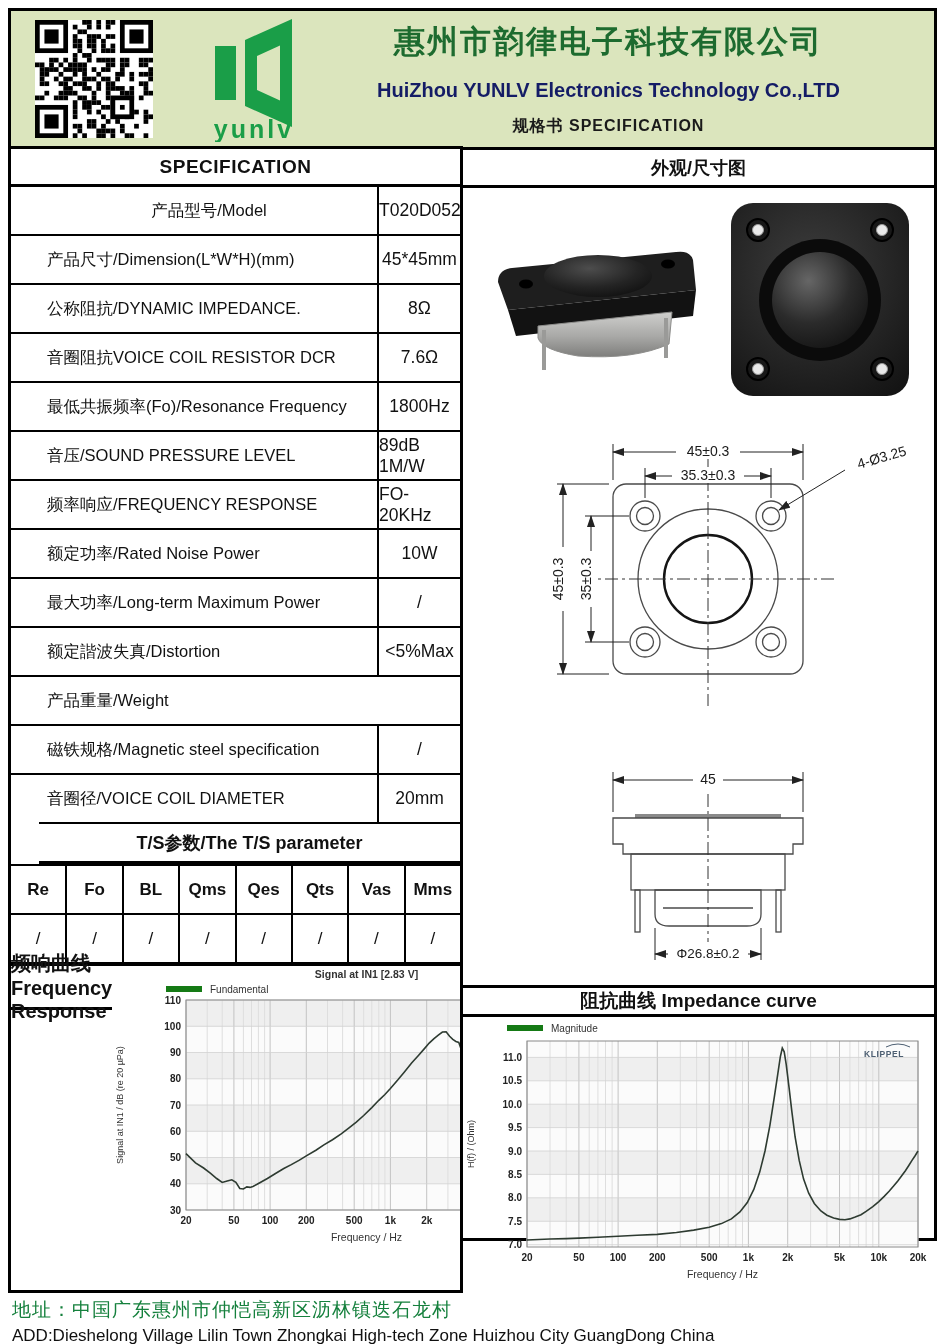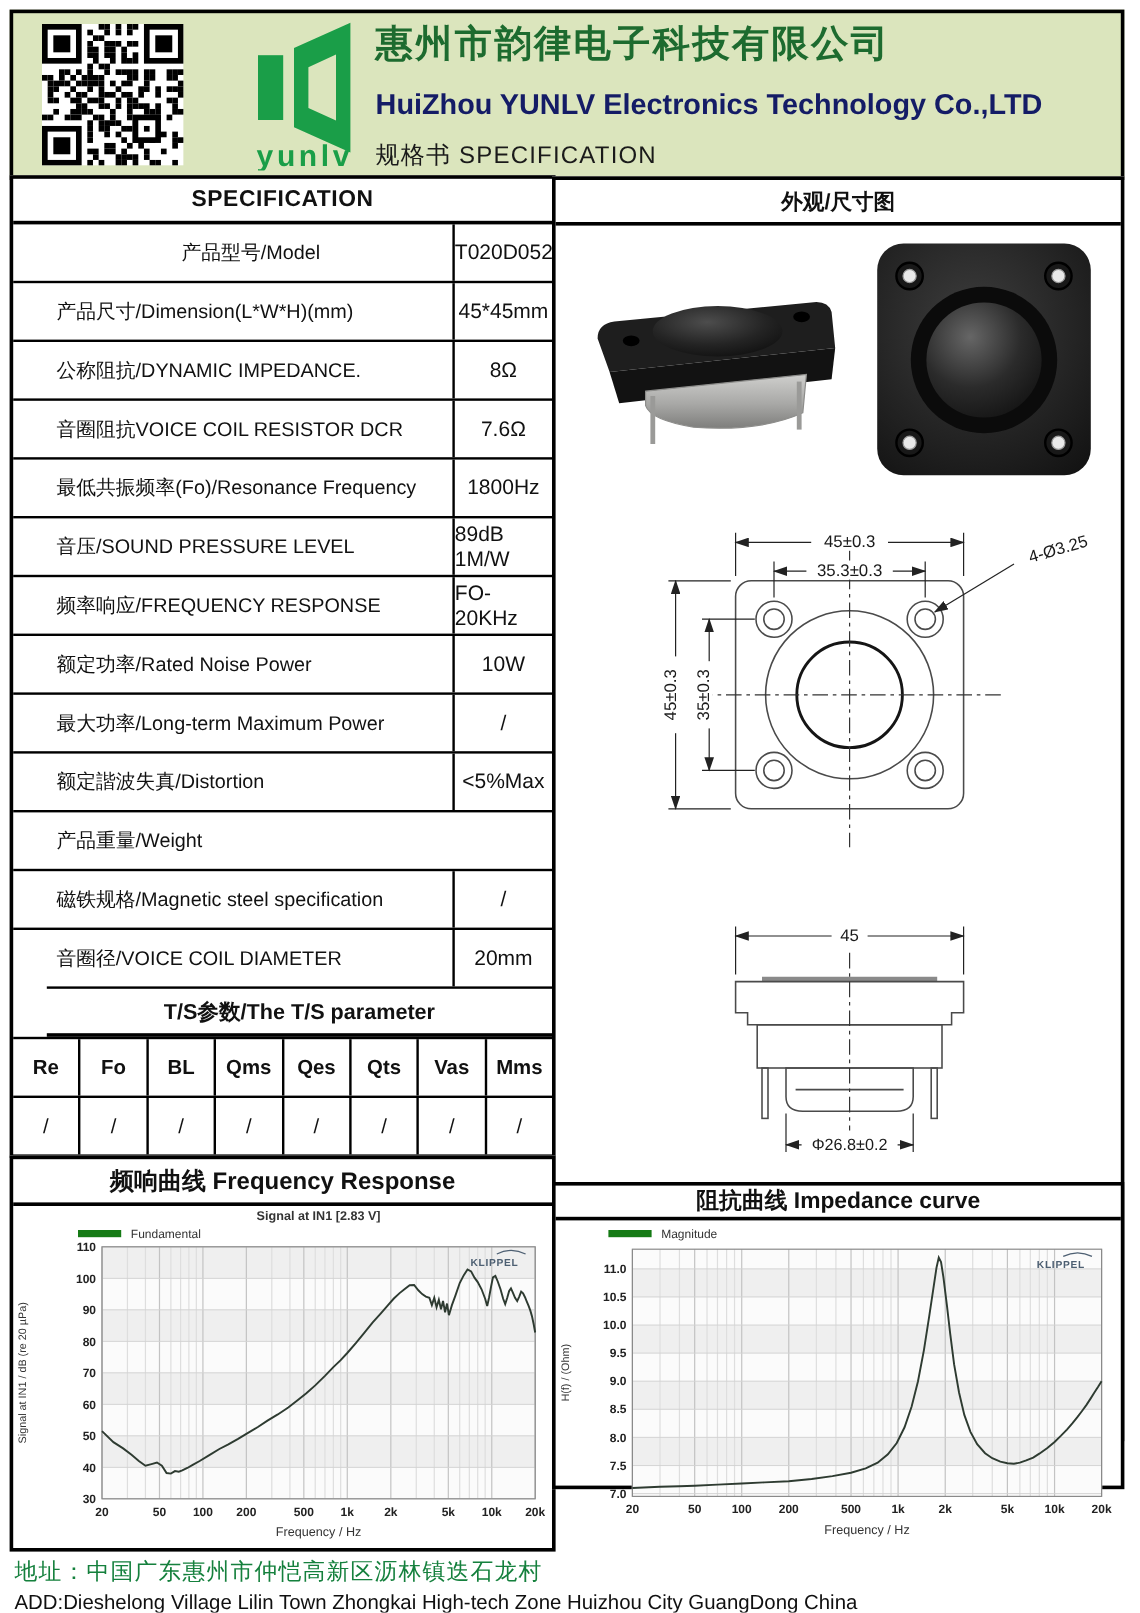--- a/index.html
+++ b/index.html
@@ -6,24 +6,24 @@
   html,body { background:#fff; }
   body { font-family:"Liberation Sans","DejaVu Sans",sans-serif; color:#111; }
   #page { position:relative; width:950px; height:1344px; background:#fff; overflow:hidden; }
 
   .panel { position:absolute; border:3px solid #000; background:#fff; }
 
   
   #header { left:8px; top:8px; width:929px; height:142px; background:var(--header-bg,#dbe5bd); display:flex; align-items:center; }
   #qr-wrap { margin-left:24px; width:118px; height:118px; }
   #logo-wrap { margin-left:42px; width:118px; height:126px; }
-  #head-text { flex:1; padding-right:30px; }
+  #head-text { flex:1; text-align:center; padding-right:30px; }
   #company-cn { font-size:31px; font-weight:bold; letter-spacing:2px; color:var(--company-cn,#1d6b2f); }
-  #company-en { font-size:24px; font-weight:bold; margin-top:16px; color:var(--company-en,#141c66); }
-  #doc-title  { font-size:20px; font-weight:normal; margin-top:14px; color:#1a1a1a; letter-spacing:1px; }
+  #company-en { font-size:20px; font-weight:bold; margin-top:16px; color:var(--company-en,#141c66); }
+  #doc-title  { font-size:16px; font-weight:bold; margin-top:14px; color:#1a1a1a; letter-spacing:1px; }
 
   
   #spec-panel { left:8px; top:146px; width:455px; height:819px; display:flex; flex-direction:column; }
   .panel-title { border-bottom:3px solid #000; display:flex; align-items:center; justify-content:center; font-weight:bold; }
   #spec-title { height:38px; font-size:19px; letter-spacing:.5px; }
   #spec-rows { flex:1; display:flex; flex-direction:column; }
   .spec-row { flex:1; display:flex; border-top:2px solid #000; }
   .spec-row:first-child { border-top:none; }
   .spec-label { flex:0 0 338px; display:flex; align-items:center; padding:0 6px 0 8px; font-size:16.5px;margin-left:28px; }
   .spec-label.center { justify-content:center; }
@@ -34,21 +34,21 @@
   .ts-cell:first-child { border-left:none; }
   .ts-head .ts-cell { font-weight:bold; }
 
   
   #draw-panel { left:460px; top:147px; width:477px; height:1054px; display:flex; flex-direction:column; }
   #draw-title { height:38px; font-size:18px; }
   #photos { height:218px; display:flex; align-items:center; justify-content:center; gap:26px; padding-top:6px; }
   #front-draw, #side-draw { display:block; margin:0 auto; }
 
   
-  #fr-panel { left:8px; top:963px; width:455px; height:330px; display:flex; flex-direction:column; }
+  #fr-panel { left:8px; top:963px; width:455px; height:330px; display:flex; flex-direction:row; }
   #fr-title { height:44px; font-size:20px; }
   #imp-panel { left:460px; top:985px; width:477px; height:256px; display:flex; flex-direction:column; }
   #imp-title { height:36px; font-size:19px; }
   .chart-box { flex:1; position:relative; }
 
   
   #footer { position:absolute; left:12px; top:1297px; }
   #addr-cn { font-size:19px; color:#15803d; letter-spacing:1px; }
   #addr-en { font-size:17px; margin-top:3px; color:#101010; }
 

